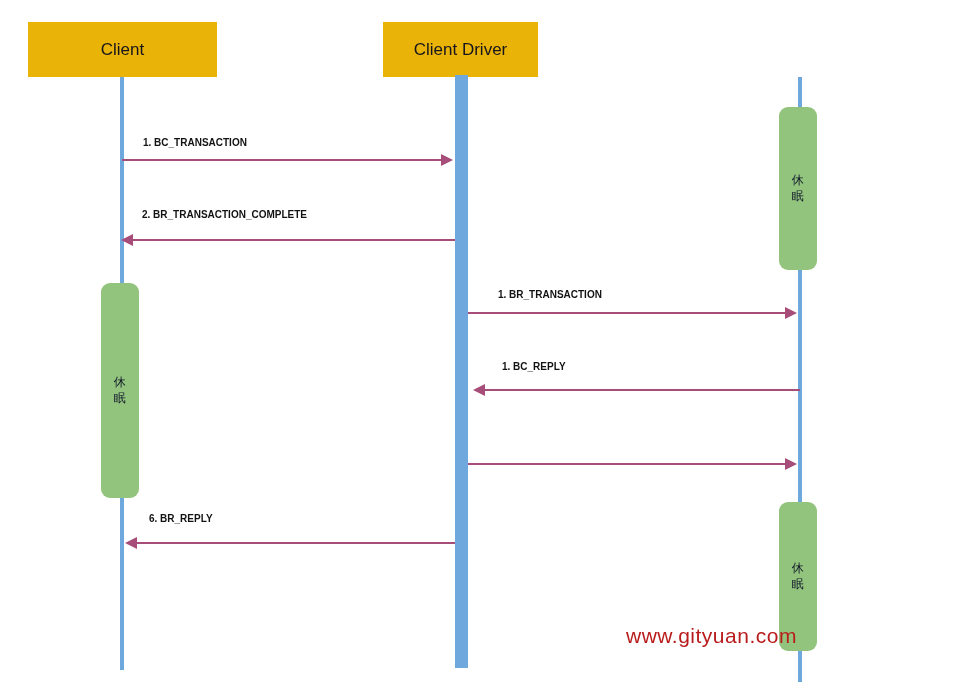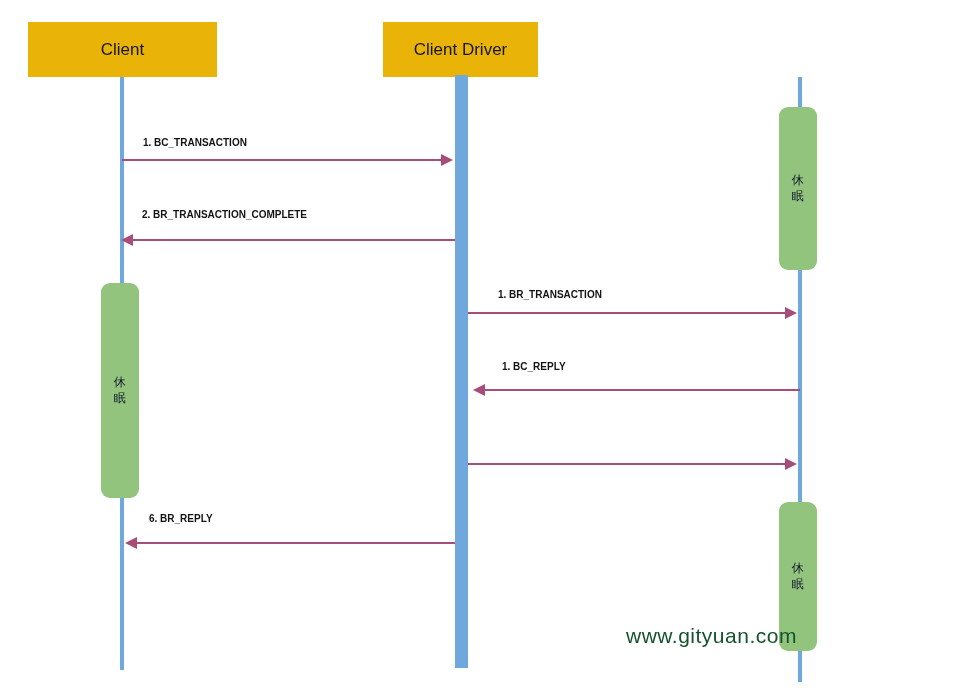--- a/index.html
+++ b/index.html
@@ -110,21 +110,21 @@
   .label-4 { left: 502px; top: 361px; }
   .label-5 { left: 495px; top: 433px; }
   .label-6 { left: 149px; top: 513px; }
 
   
   .watermark {
     position: absolute;
     left: 626px;
     top: 624px;
     font-size: 21px;
-    color: #14532d;
+    color: #b91c1c;
     letter-spacing: 0.5px;
   }
 </style>
 </head>
 <body>
 
 <div class="canvas">
 
   <div class="actor-header actor-client">
     <span>Client</span>

